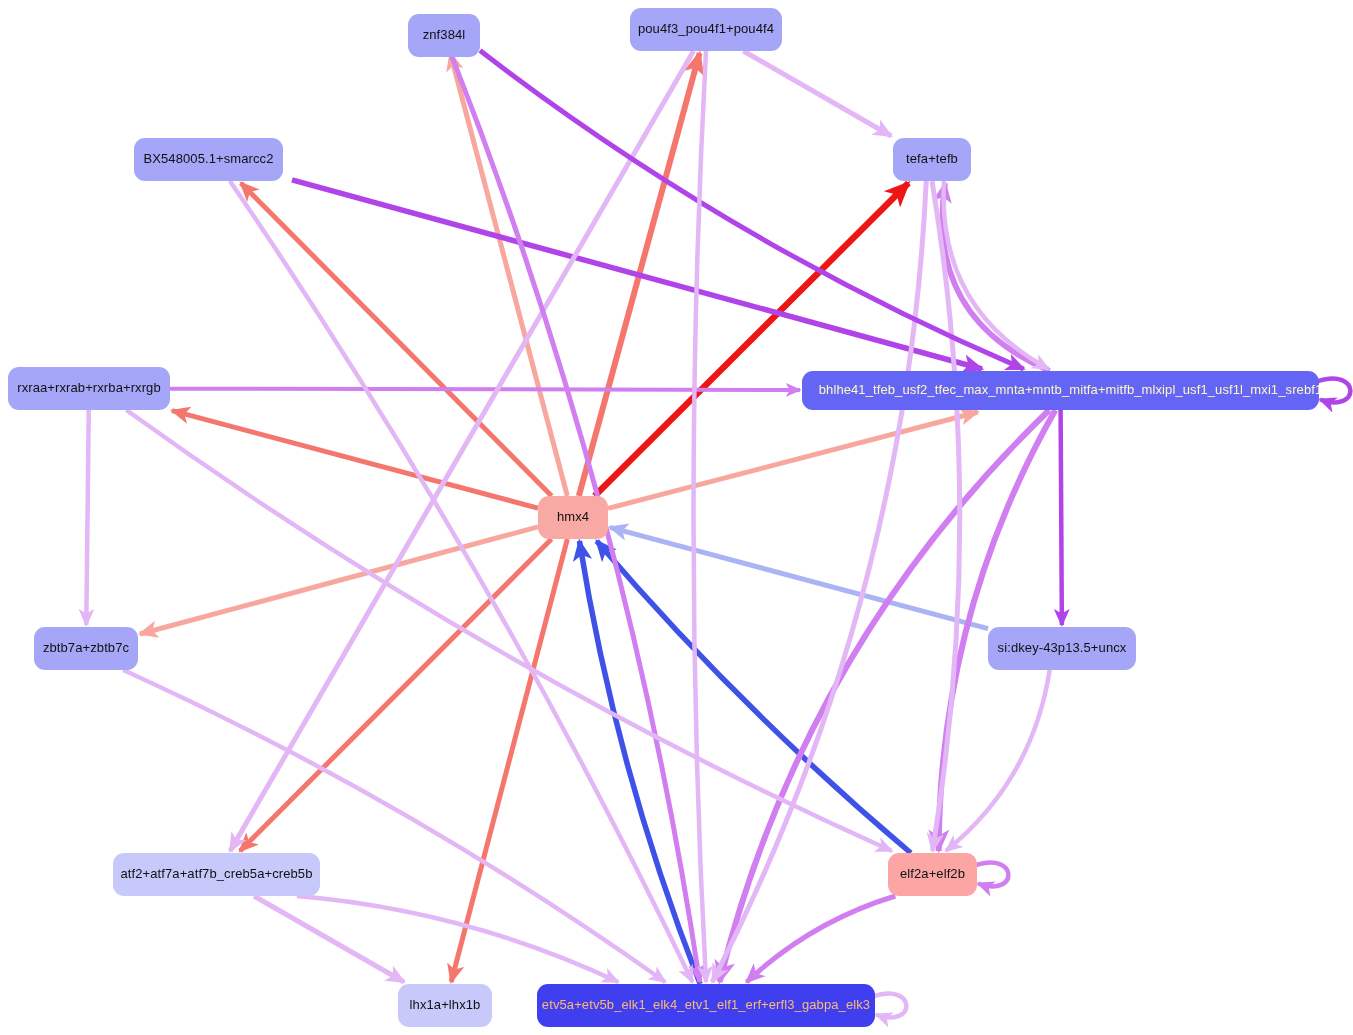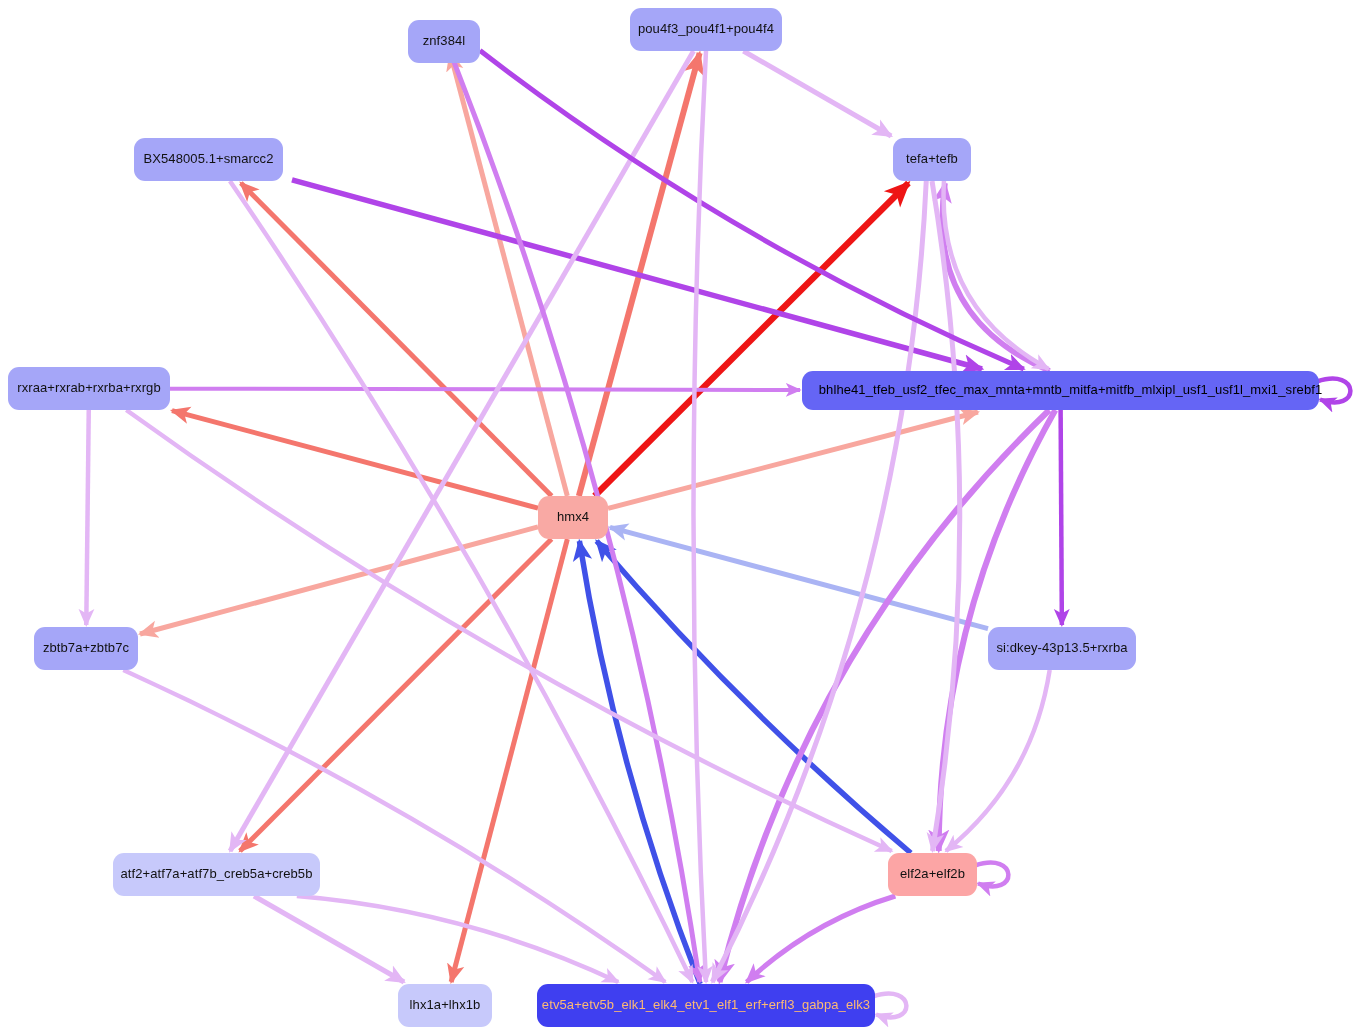--- a/index.html
+++ b/index.html
@@ -106,46 +106,46 @@
       <path fill="none" stroke="#e3b6f5" stroke-width="5" stroke-linecap="butt" marker-end="url(#arw-e3b6f5)" d="M 254.00190839694656 896 L 404.00954198473283 982"></path>
       <path fill="none" stroke="#e3b6f5" stroke-width="4.5" stroke-linecap="butt" marker-end="url(#arw-e3b6f5)" d="M 296.837786259542 896 Q 465.26902933115656 910.0198417140173 , 618.1889312977099 982"></path>
       <path fill="none" stroke="#e3b6f5" stroke-width="4.5" stroke-linecap="butt" marker-end="url(#arw-e3b6f5)" d="M 88.75192307692308 410 L 86.27115384615385 625"></path>
       <path fill="none" stroke="#e3b6f5" stroke-width="4.5" stroke-linecap="butt" marker-end="url(#arw-e3b6f5)" d="M 126.315329218107 410 Q 486.5489060760868 669.4910430077686 , 891.7134773662551 851"></path>
       <path fill="none" stroke="#e3b6f5" stroke-width="4.5" stroke-linecap="butt" marker-end="url(#arw-e3b6f5)" d="M 123.3389355742297 670 Q 409.2331929829689 800.0018757710901 , 665.187675070028 982"></path>
       <path fill="none" stroke="#e3b6f5" stroke-width="4.5" stroke-linecap="butt" marker-end="url(#arw-e3b6f5)" d="M 229.91459810874704 181 Q 491.4825091546086 563.998342861087 , 692.4305555555555 982"></path>
       <path fill="none" stroke="#e3b6f5" stroke-width="4.5" stroke-linecap="butt" marker-end="url(#arw-e3b6f5)" d="M 706 51 Q 681 516.5 , 706 982"></path>
       <path fill="none" stroke="#e3b6f5" stroke-width="4.5" stroke-linecap="butt" marker-end="url(#arw-e3b6f5)" d="M 943.9599567099567 181 Q 936.8255158221456 308.0564771292394 , 1048.5400432900433 369"></path>
     </svg>
   <div id="nodes-layer">
-      <div class="node" style="left: 408px; top: 20px; width: 72px; height: 43px; background: rgb(165, 166, 248); color: rgb(17, 17, 17);">
+      <div class="node" style="left: 408px; top: 14px; width: 72px; height: 43px; background: rgb(165, 166, 248); color: rgb(17, 17, 17);">
         <span class="node-label">znf384l</span>
       </div>
       <div class="node" style="left: 630px; top: 8px; width: 152px; height: 43px; background: rgb(165, 166, 248); color: rgb(17, 17, 17);">
         <span class="node-label">pou4f3_pou4f1+pou4f4</span>
       </div>
       <div class="node" style="left: 134px; top: 138px; width: 149px; height: 43px; background: rgb(165, 166, 248); color: rgb(17, 17, 17);">
         <span class="node-label">BX548005.1+smarcc2</span>
       </div>
       <div class="node" style="left: 893px; top: 138px; width: 78px; height: 43px; background: rgb(165, 166, 248); color: rgb(17, 17, 17);">
         <span class="node-label">tefa+tefb</span>
       </div>
       <div class="node" style="left: 8px; top: 367px; width: 162px; height: 43px; background: rgb(165, 166, 248); color: rgb(17, 17, 17);">
         <span class="node-label">rxraa+rxrab+rxrba+rxrgb</span>
       </div>
-      <div class="node" style="left: 802px; top: 371px; width: 517px; height: 39px; background: rgb(101, 101, 245); color: #000000; padding-left: 20px;">
+      <div class="node" style="left: 802px; top: 371px; width: 517px; height: 39px; background: rgb(101, 101, 245); color: #fef9c3; padding-left: 20px;">
         <span class="node-label">bhlhe41_tfeb_usf2_tfec_max_mnta+mntb_mitfa+mitfb_mlxipl_usf1_usf1l_mxi1_srebf1</span>
       </div>
       <div class="node" style="left: 538px; top: 496px; width: 70px; height: 43px; background: rgb(249, 169, 164); color: rgb(17, 17, 17); text-align: center;">
         <span class="node-label">hmx4</span>
       </div>
       <div class="node" style="left: 34px; top: 627px; width: 104px; height: 43px; background: rgb(165, 166, 248); color: rgb(17, 17, 17);">
         <span class="node-label">zbtb7a+zbtb7c</span>
       </div>
       <div class="node" style="left: 988px; top: 627px; width: 148px; height: 43px; background: rgb(165, 166, 248); color: rgb(17, 17, 17);">
-        <span class="node-label">si:dkey-43p13.5+rxrba</span>
+        <span class="node-label">si:dkey-43p13.5+uncx</span>
       </div>
       <div class="node" style="left: 113px; top: 853px; width: 207px; height: 43px; background: rgb(199, 201, 251); color: rgb(17, 17, 17);">
         <span class="node-label">atf2+atf7a+atf7b_creb5a+creb5b</span>
       </div>
       <div class="node" style="left: 888px; top: 853px; width: 89px; height: 43px; background: #fca5a5; color: rgb(17, 17, 17);">
         <span class="node-label">elf2a+elf2b</span>
       </div>
       <div class="node" style="left: 398px; top: 984px; width: 94px; height: 43px; background: rgb(199, 201, 251); color: rgb(17, 17, 17);">
         <span class="node-label">lhx1a+lhx1b</span>
       </div>

